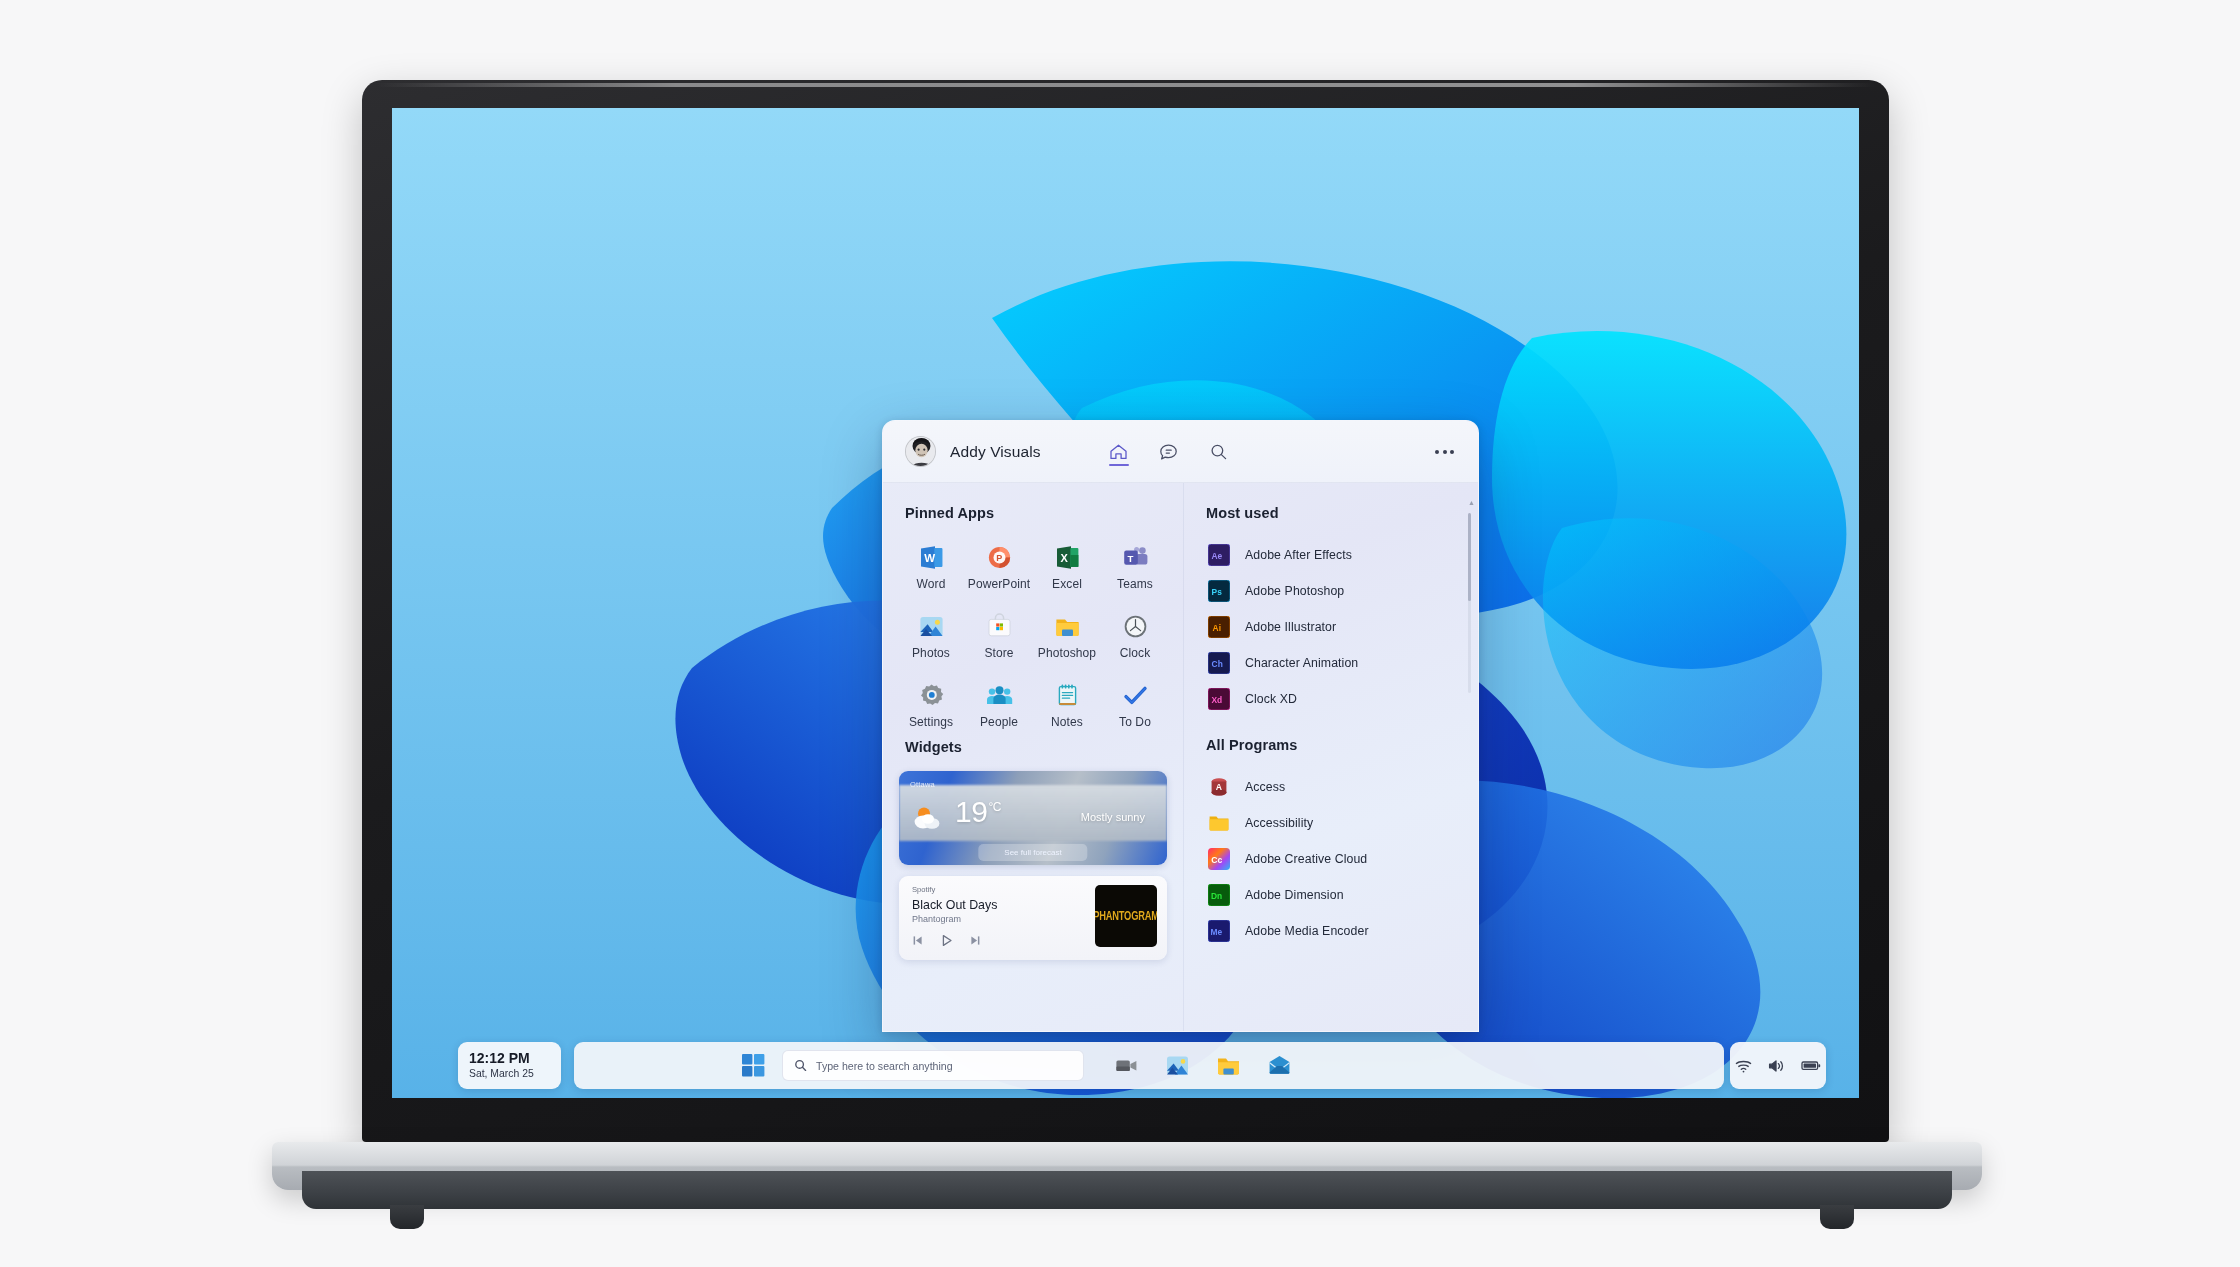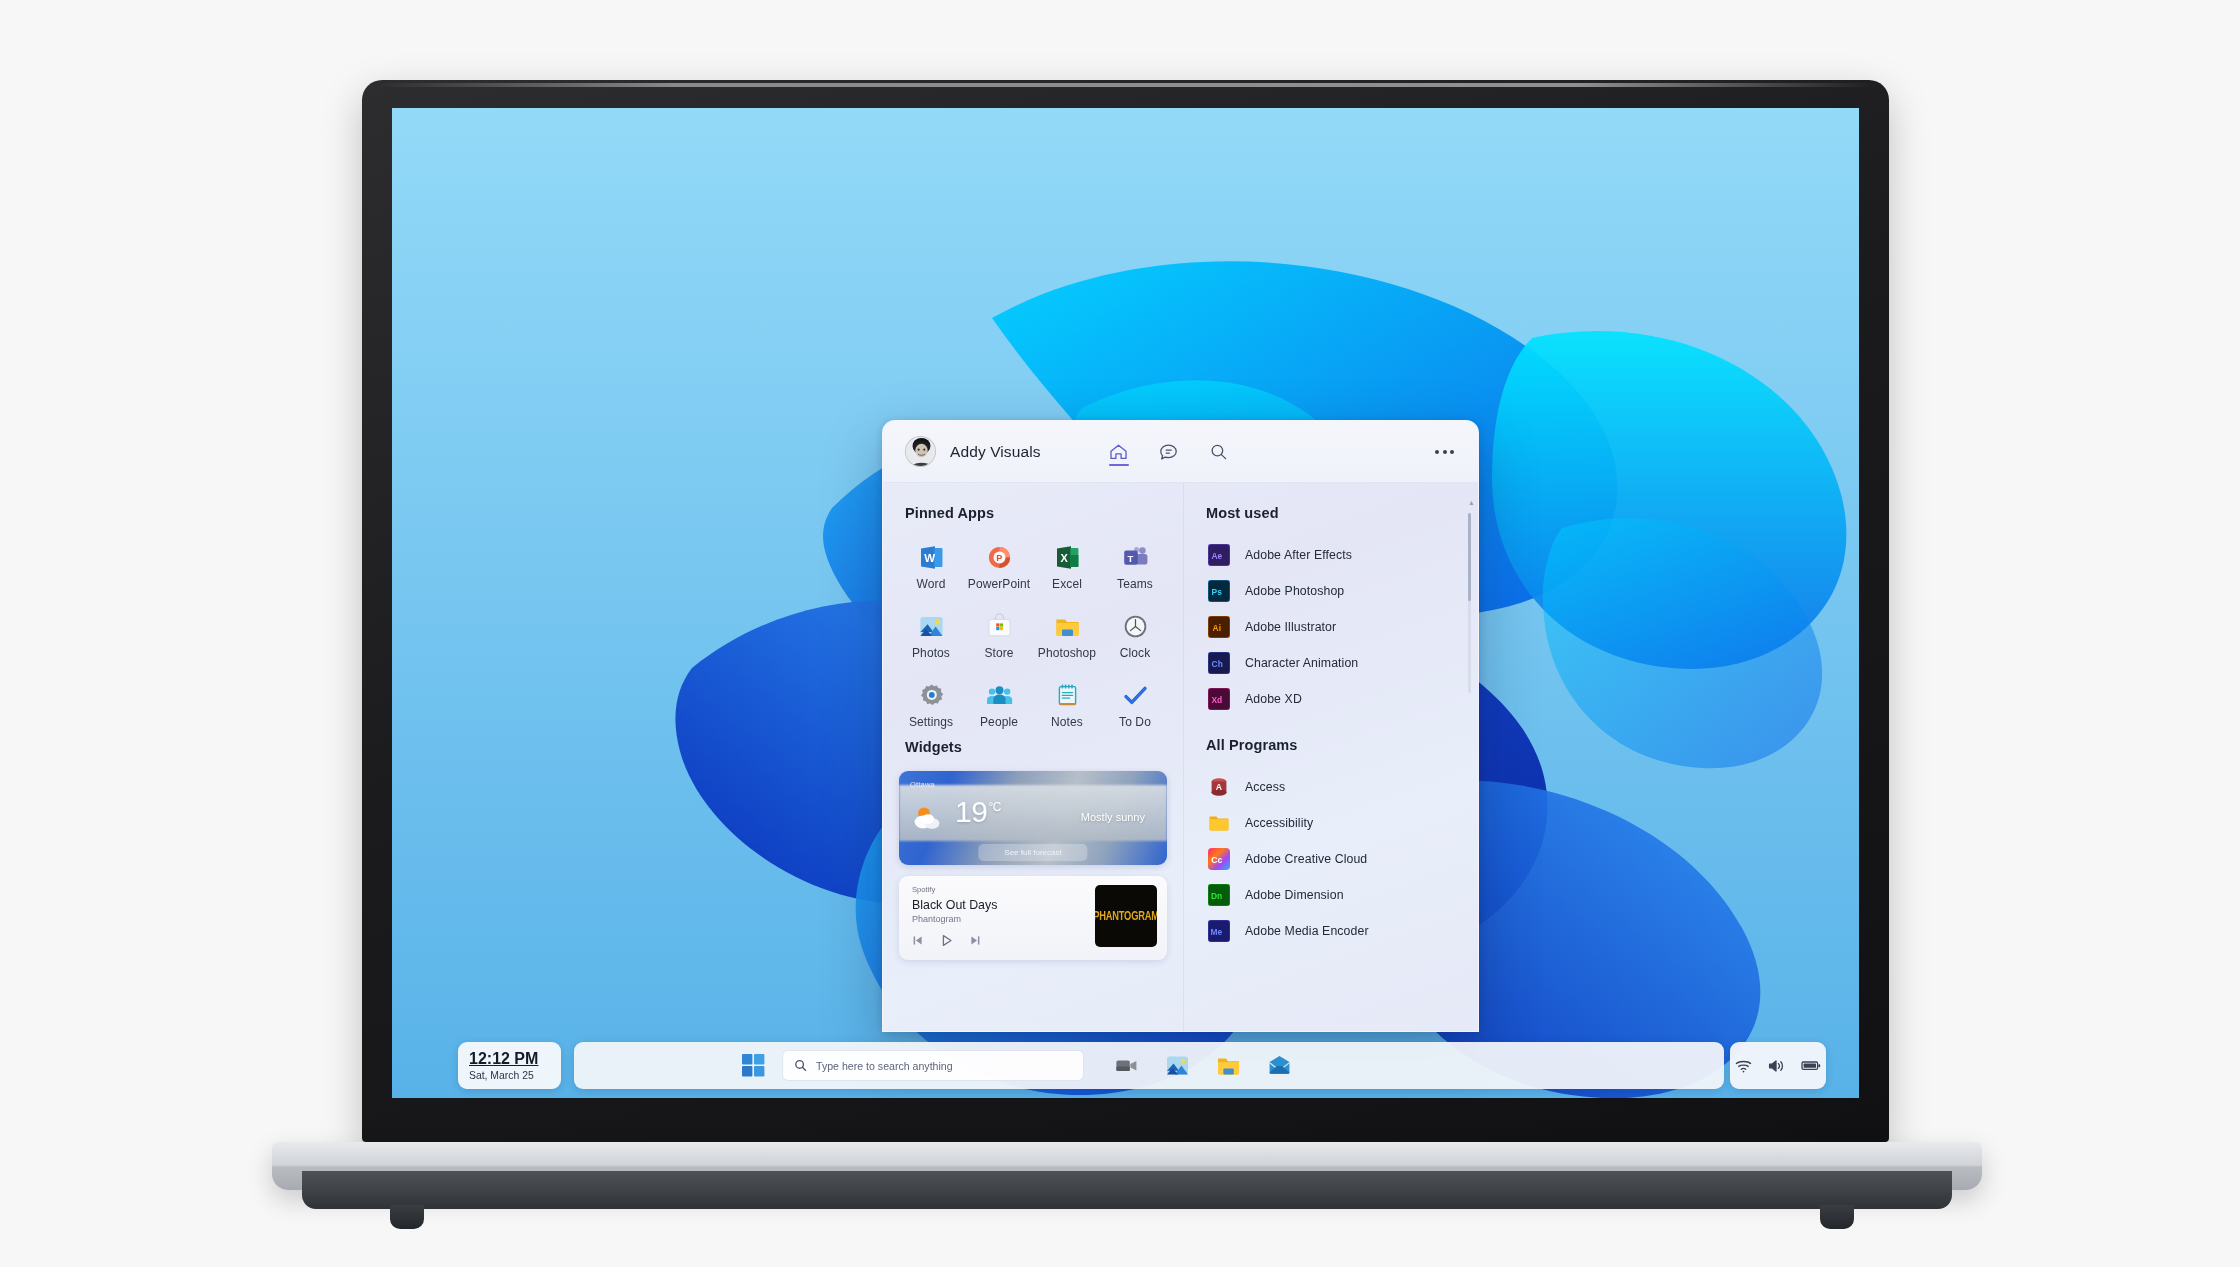--- a/index.html
+++ b/index.html
@@ -195,21 +195,21 @@
   #taskbar-row{
     position:absolute; left:0; right:0; bottom:0; height:62px;
     display:flex; align-items:center; gap:0;
   }
   #clock-widget{
     position:absolute; left:66px; bottom:9px; width:103px; height:47px;
     background:rgba(247,249,252,.95); border-radius:9px;
     padding:8px 0 0 11px; cursor:pointer;
     box-shadow:0 2px 8px rgba(10,30,80,.16);
   }
-  #clock-time{ font-size:16px; font-weight:bold; color:#161b27;text-decoration:underline; }
+  #clock-time{ font-size:14px; font-weight:bold; color:#161b27; }
   #clock-date{ font-size:10.4px; color:#2d3446; margin-top:2px; }
 
   #taskbar-main{
     position:absolute; left:182px; right:135px; bottom:9px; height:47px;
     background:rgba(244,246,250,.93); border-radius:9px;
     display:flex; align-items:center;
     box-shadow:0 2px 10px rgba(10,30,80,.16);
   }
   #start-button{
     position:absolute; left:166px; width:27px; height:27px; cursor:pointer;
@@ -554,21 +554,21 @@
                   <rect width="22" height="22" rx="3.4" fill="#161a4f" stroke="#4455c4" stroke-width=".8"></rect>
                   <text x="3.6" y="15" font-family="Liberation Sans, sans-serif" font-size="8.4" font-weight="bold" fill="#6b8bff">Ch</text>
                 </svg>
               <span class="app-name">Character Animation</span>
             </div>
             <div class="app-row">
               <svg class="app-ico" viewBox="0 0 22 22">
                   <rect width="22" height="22" rx="3.4" fill="#4a0a36" stroke="#c02a8e" stroke-width=".8"></rect>
                   <text x="3.4" y="15" font-family="Liberation Sans, sans-serif" font-size="8.4" font-weight="bold" fill="#ff5ecb">Xd</text>
                 </svg>
-              <span class="app-name">Adobe XD</span>
+              <span class="app-name">Clock XD</span>
             </div>
 
             <div class="section-title" id="all-programs-title">All Programs</div>
 
             <div class="app-row">
               <svg class="app-ico" viewBox="0 0 22 22">
                 <ellipse cx="11" cy="5.4" rx="7.4" ry="3.2" fill="#c94f52"></ellipse>
                 <path d="M3.6 5.4 V16.4 C3.6 18.2 6.9 19.6 11 19.6 C15.1 19.6 18.4 18.2 18.4 16.4 V5.4 Z" fill="#a4373a"></path>
                 <ellipse cx="11" cy="16.2" rx="7.4" ry="3.2" fill="#8b2b2f"></ellipse>
                 <text x="7.8" y="14.4" font-family="Liberation Sans, sans-serif" font-size="8.6" font-weight="bold" fill="#fff">A</text>

